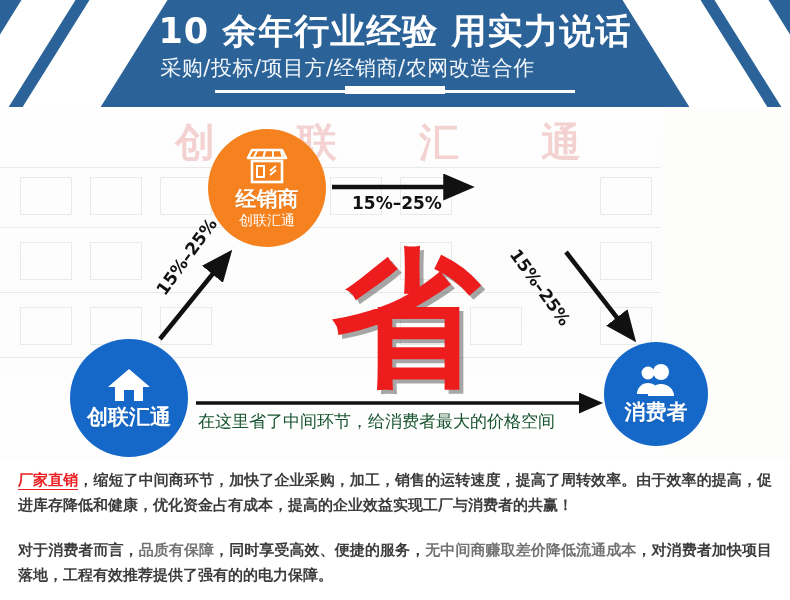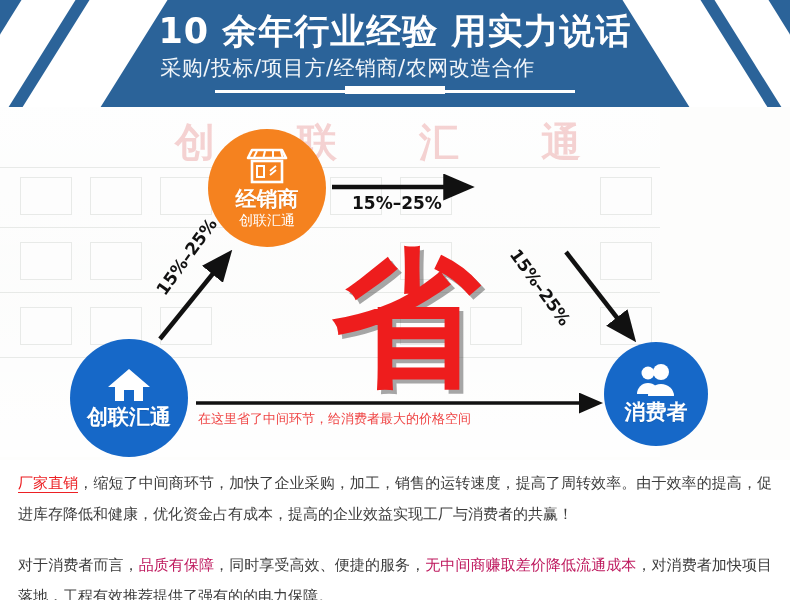--- a/index.html
+++ b/index.html
@@ -144,40 +144,41 @@
     font-weight: bold;
     color: #111111;
     white-space: nowrap;
     font-family: "DejaVu Sans", "Liberation Sans", sans-serif;
   }
   #label-top    { left: 352px; top: 86px; }
   #label-left   { left: 152px; top: 180px; transform: rotate(-54deg); transform-origin: left top; }
   #label-right  { left: 522px; top: 138px; transform: rotate(54deg); transform-origin: left top; }
   #label-bottom {
     left: 198px; top: 303px;
-    font-size: 13px; font-weight: normal; color: #ef4444;
+    font-size: 17px; font-weight: normal; color: #14532d;
   }
 
   
   #bottom-text {
     position: absolute; left: 0; top: 460px;
     width: 790px; height: 140px;
     background: #ffffff;
     padding: 0 18px;
   }
   .para {
     font-size: 15px;
-    line-height: 31px;
+    line-height: 25px;
     color: #3c3c3c;
     font-family: "DejaVu Sans", "Liberation Sans", sans-serif;
     text-align: justify;
+    font-weight: bold;
   }
   #para-1 { margin-top: 8px; }
   #para-2 { margin-top: 20px; }
-  .hl-red { color: #be185d; }
+  .hl-red { color: #737373; }
   .hl-underline { color: #ec2024; border-bottom: 1px solid #ec2024; }
 </style>
 </head>
 <body>
 
 <div id="page">
 
   <div id="header">
     <div class="corner-stripe" id="stripe-l1"></div>
     <div class="corner-stripe" id="stripe-l2"></div>

